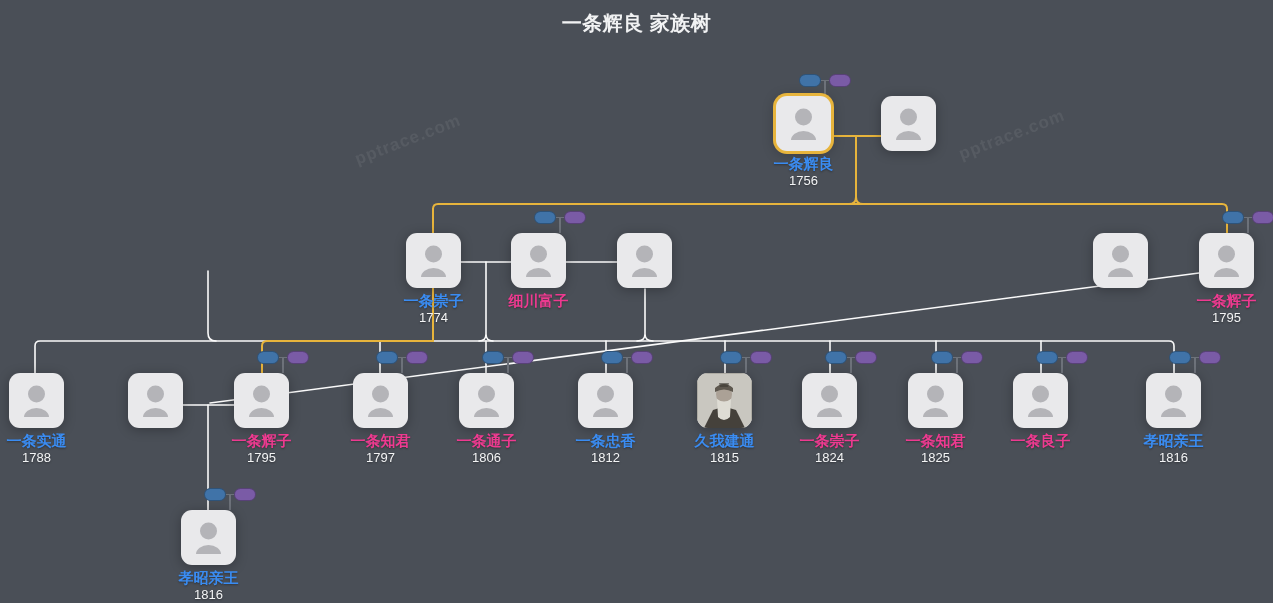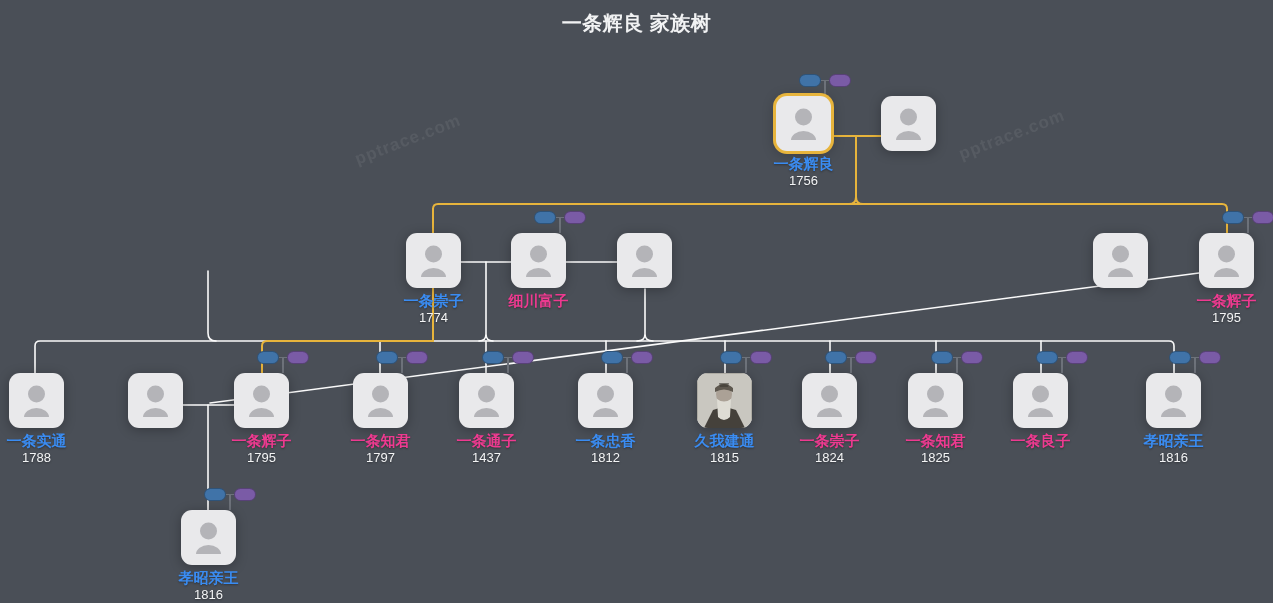--- a/index.html
+++ b/index.html
@@ -192,21 +192,21 @@
       <div class="stub" style="left: 507.3px; top: 357px; width: 1.5px; height: 16px;"></div>
       <div class="pill father" style="left: 482px; top: 351px;"></div>
       <div class="pill mother" style="left: 511.5px; top: 351px;"></div>
       <div class="card" style="left: 459px; top: 373px;">
         <svg width="55" height="55" viewBox="0 0 55 55">
   <circle cx="27.5" cy="21" r="8.5" fill="#b4b4b8"></circle>
   <path d="M15,44 A12.5,9 0 0 1 40,44 Z" fill="#b4b4b8"></path>
         </svg>
       </div>
       <div class="pname" style="left: 431.5px; top: 432px; color: rgb(238, 58, 144);">一条通子</div>
-      <div class="pyear" style="left: 431.5px; top: 449px;">1437</div>
+      <div class="pyear" style="left: 431.5px; top: 449px;">1806</div>
       <div class="stub" style="left: 622.5px; top: 356.5px; width: 9px; height: 1.5px;"></div>
       <div class="stub" style="left: 626.3px; top: 357px; width: 1.5px; height: 16px;"></div>
       <div class="pill father" style="left: 601px; top: 351px;"></div>
       <div class="pill mother" style="left: 630.5px; top: 351px;"></div>
       <div class="card" style="left: 578px; top: 373px;">
         <svg width="55" height="55" viewBox="0 0 55 55">
   <circle cx="27.5" cy="21" r="8.5" fill="#b4b4b8"></circle>
   <path d="M15,44 A12.5,9 0 0 1 40,44 Z" fill="#b4b4b8"></path>
         </svg>
       </div>

